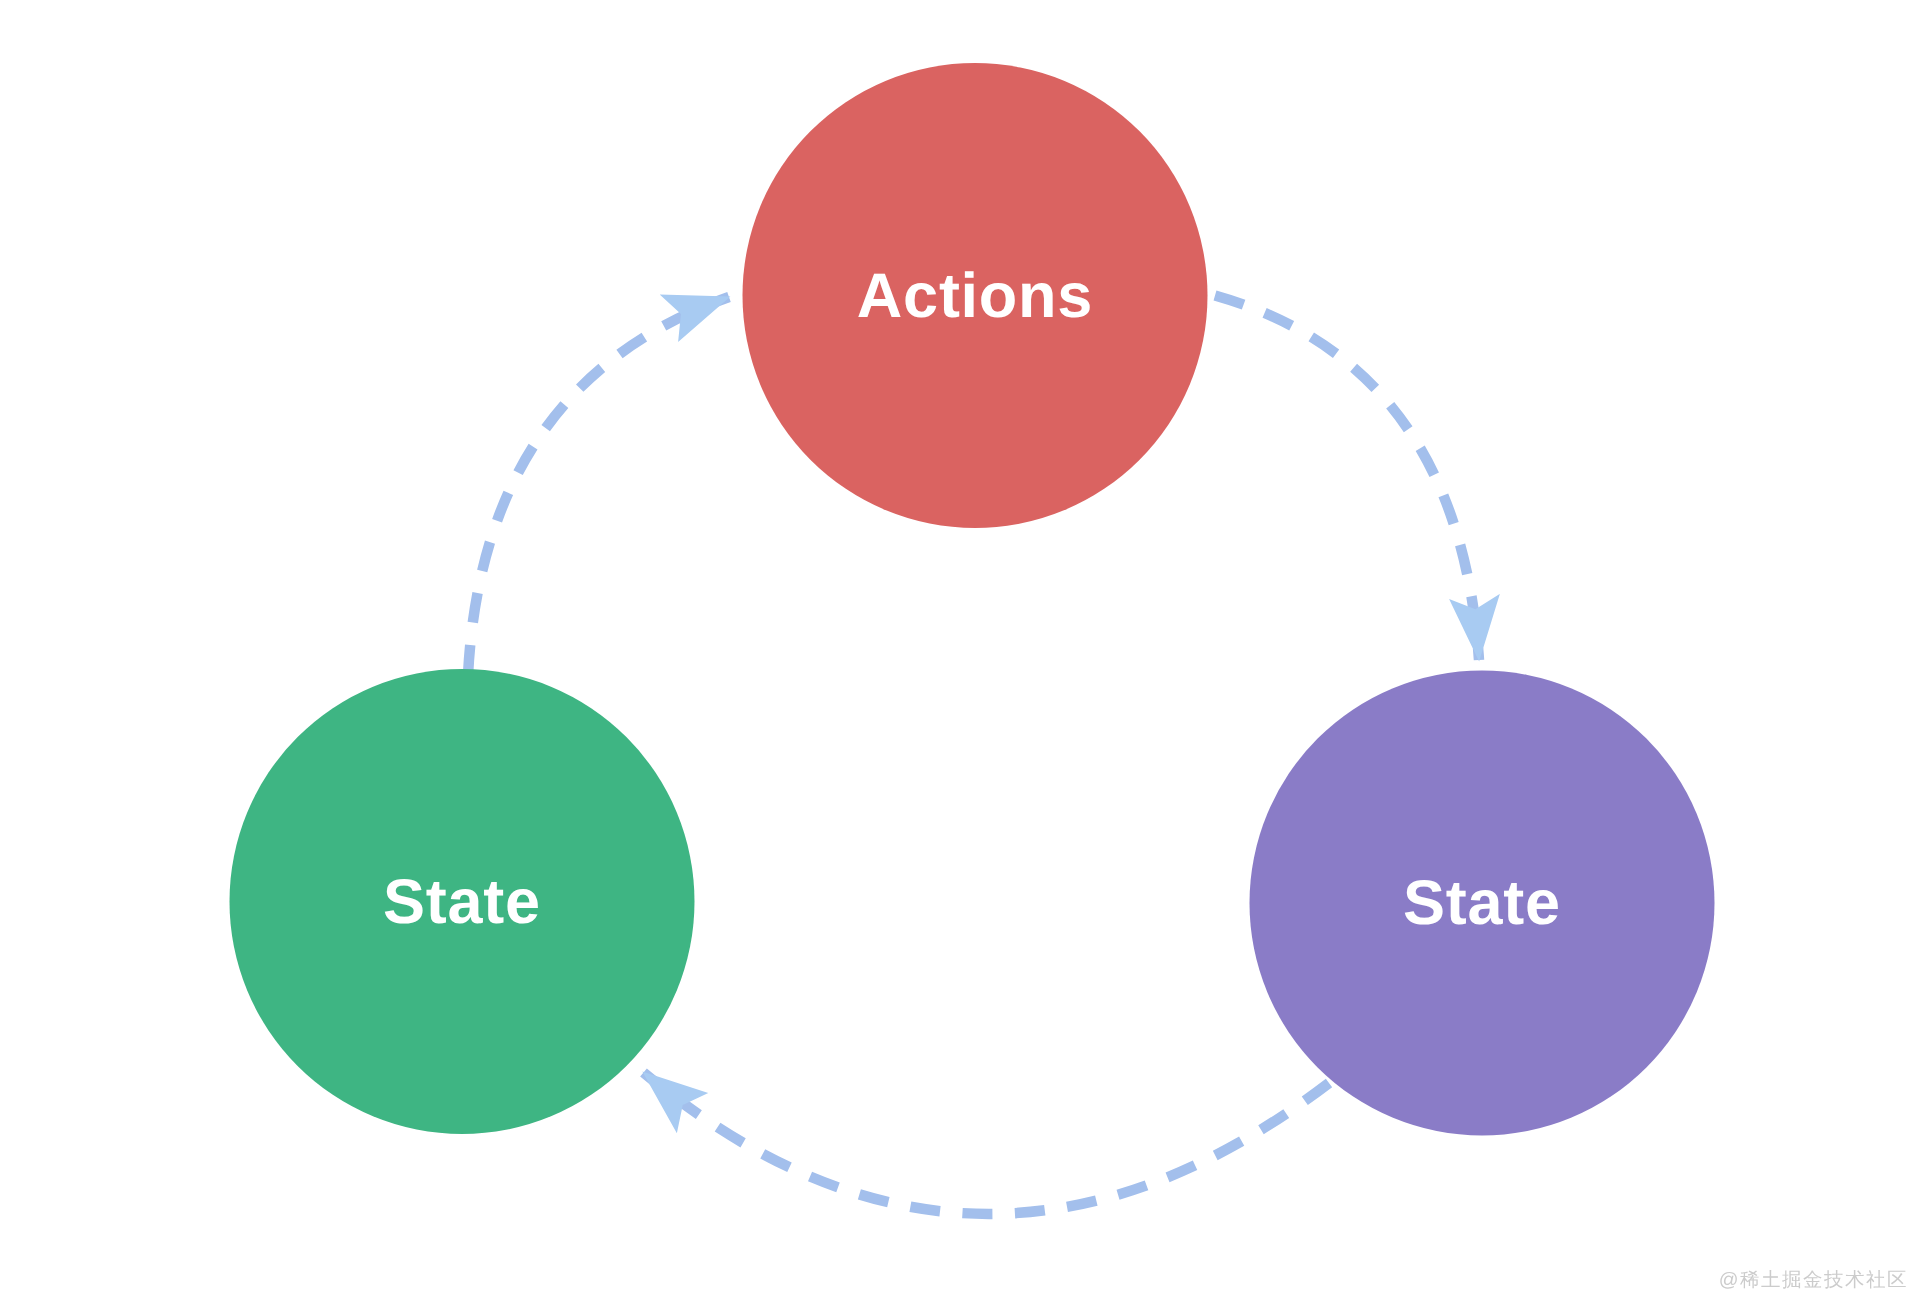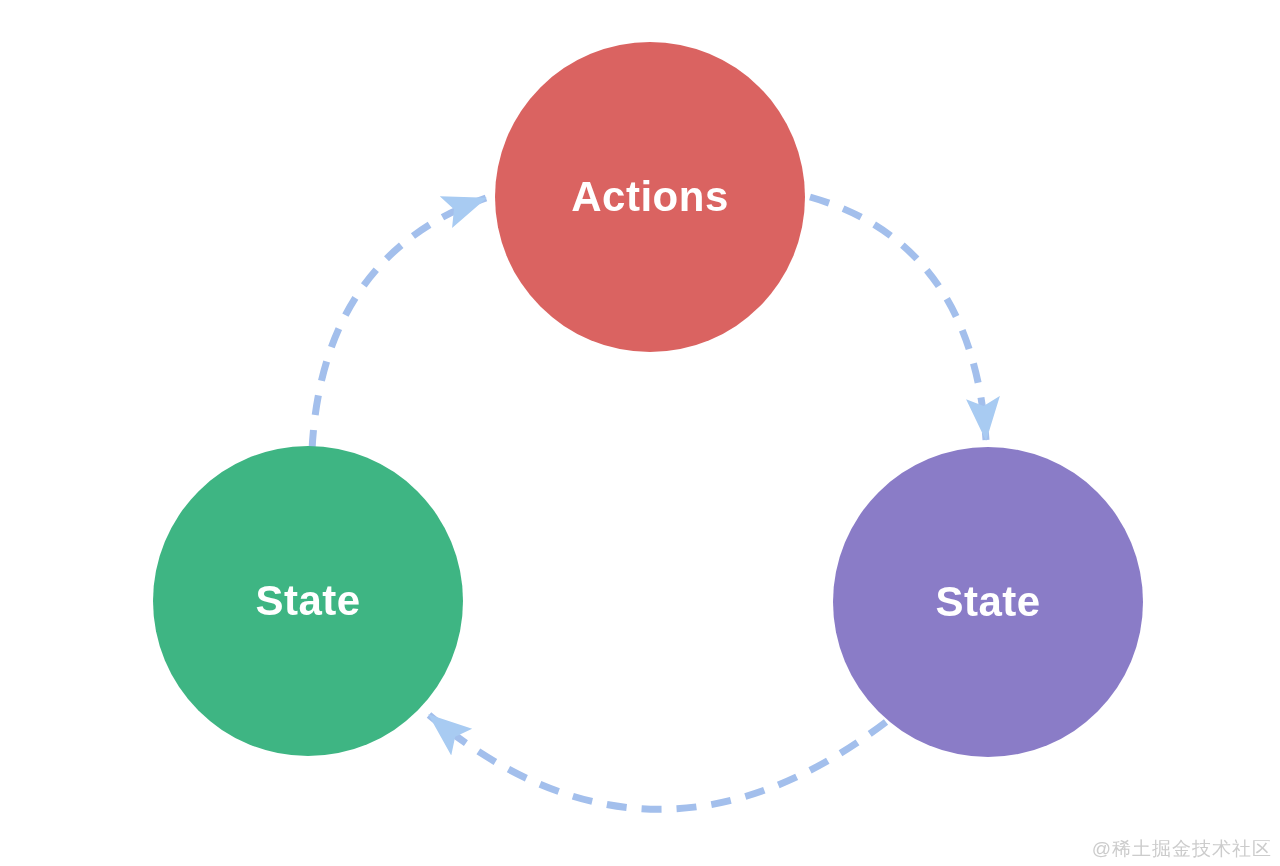--- a/index.html
+++ b/index.html
@@ -44,21 +44,21 @@
     letter-spacing: 0.5px;
     user-select: none;
   }
   .node-actions { left: 495px; top: 42px; }
   .node-view    { left: 153px; top: 446px; }
   .node-state   { left: 833px; top: 447px; }
   .watermark {
     position: absolute;
     right: 8px;
     bottom: 4px;
-    font-size: 19px;
+    font-size: 13px;
     letter-spacing: 1px;
     user-select: none;
   }
 </style>
 </head>
 <body>
 
 <div class="canvas">
 
   <svg class="arrows-layer" viewBox="0 0 1280 866" xmlns="http://www.w3.org/2000/svg">

